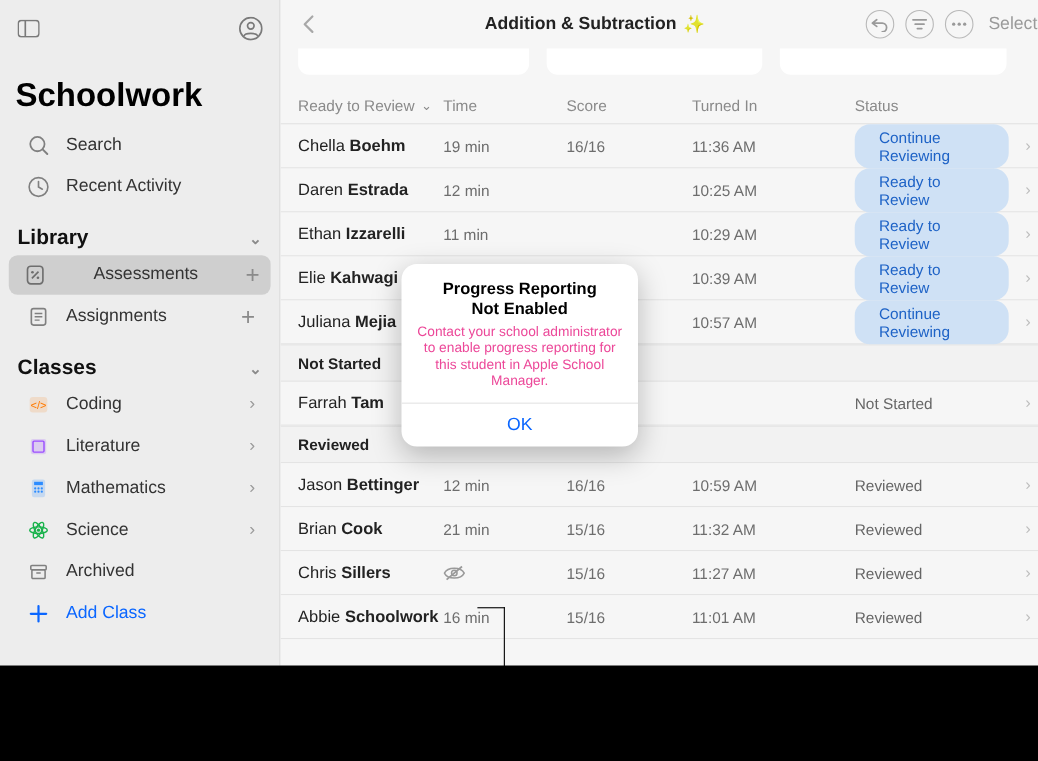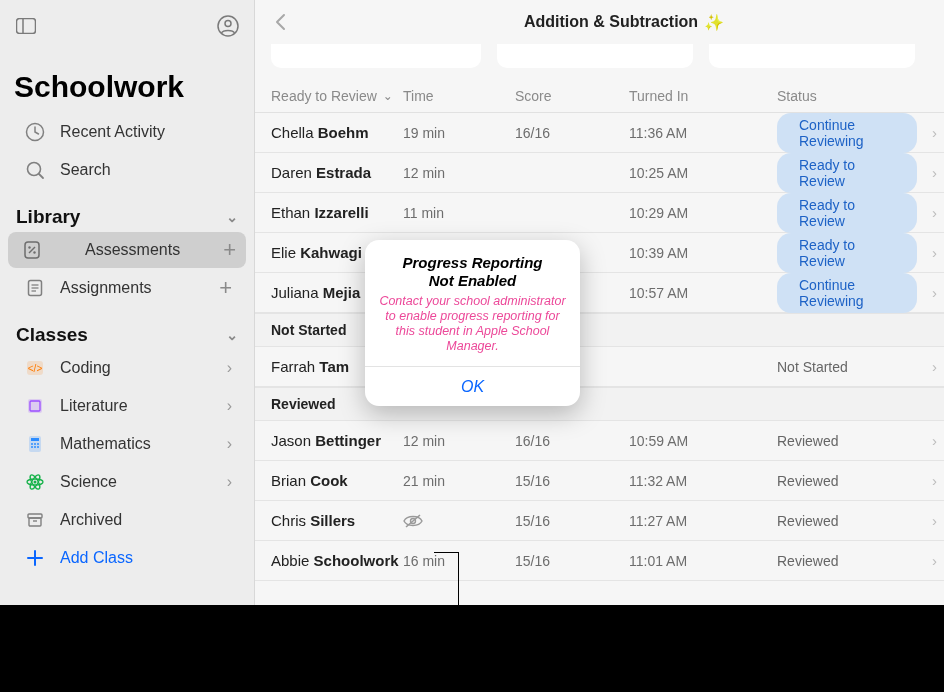--- a/index.html
+++ b/index.html
@@ -60,21 +60,21 @@
   .row .col-time, .row .col-score, .row .col-turn { color:#6d6d6d; font-size:14px; }
   .row .col-status { font-size:14px; color:#666; }
   .row .pill { background:#cfe1f5; color:#1d62c6; padding:4px 22px; border-radius:14px; font-size:14px; display:inline-block; }
 
   .section-head { height:34px; display:flex; align-items:center; padding:0 16px; font-size:14px; font-weight:700; color:#222; background:#f2f2f2; border-top:1px solid #e4e4e4; border-bottom:1px solid #e4e4e4; }
 
   .eye-off { color:#9a9a9a; }
 
   
   .alert-back { position:absolute; inset:0; pointer-events:none; }
-  .alert { position:absolute; left:365px; top:240px; width:215px; background:#fff; border-radius:14px; box-shadow:0 8px 26px rgba(0,0,0,0.25); overflow:hidden; font-size:12.5px; text-align:center;font-style:italic; }
+  .alert { position:absolute; left:365px; top:240px; width:215px; background:#fff; border-radius:14px; box-shadow:0 8px 26px rgba(0,0,0,0.25); overflow:hidden; font-size:12.5px; text-align:center; }
   .alert .al-body { padding:14px 14px 12px 14px; }
   .alert .al-title { font-weight:700; font-size:15px; line-height:18px; margin-bottom:4px; }
   .alert .al-msg { color:#ec4899; line-height:15px; }
   .alert .al-btn { border-top:1px solid #e3e3e3; height:40px; display:flex; align-items:center; justify-content:center; color:#0a66ff; font-size:16px; }
 
   
   .blackband { position:absolute; left:0; top:605px; width:944px; height:87px; background:#000; }
 
   
   .callout { position:absolute; left:458px; top:552px; width:1px; height:130px; background:#000; }
@@ -101,34 +101,34 @@
             <circle cx="11" cy="8.5" r="3" fill="none" stroke="currentColor" stroke-width="1.5"></circle>
             <path d="M4.5 18 C6 14.5 16 14.5 17.5 18" fill="none" stroke="currentColor" stroke-width="1.5"></path>
           </svg>
       </div>
     </div>
     <div class="app-title">Schoolwork</div>
 
     <div class="sb-item">
       <span class="sb-ico">
         <svg width="20" height="20" viewBox="0 0 20 20">
+            <circle cx="9" cy="9" r="6.5" fill="none" stroke="currentColor" stroke-width="1.6"></circle>
+            <line x1="14" y1="14" x2="18" y2="18" stroke="currentColor" stroke-width="1.8" stroke-linecap="round"></line>
+          </svg>
+      </span>
+      <span>Search</span>
+    </div>
+    <div class="sb-item">
+      <span class="sb-ico">
+        <svg width="20" height="20" viewBox="0 0 20 20">
             <circle cx="10" cy="10" r="8.5" fill="none" stroke="currentColor" stroke-width="1.5"></circle>
             <polyline points="10,5 10,10 13.5,12" fill="none" stroke="currentColor" stroke-width="1.5" stroke-linecap="round"></polyline>
           </svg>
       </span>
       <span>Recent Activity</span>
-    </div>
-    <div class="sb-item">
-      <span class="sb-ico">
-        <svg width="20" height="20" viewBox="0 0 20 20">
-            <circle cx="9" cy="9" r="6.5" fill="none" stroke="currentColor" stroke-width="1.6"></circle>
-            <line x1="14" y1="14" x2="18" y2="18" stroke="currentColor" stroke-width="1.8" stroke-linecap="round"></line>
-          </svg>
-      </span>
-      <span>Search</span>
     </div>
 
     <div class="sb-section">
       <span>Library</span>
       <span class="caret">⌄</span>
     </div>
     <div class="sb-item selected plus">
       <span class="sb-ico">
         <svg width="20" height="20" viewBox="0 0 20 20">
             <rect x="3" y="2" width="14" height="16" rx="3" fill="none" stroke="currentColor" stroke-width="1.5"></rect>
@@ -229,20 +229,42 @@
   <div class="main">
     <div class="titlebar">
       <div class="tb-back">
         <svg width="14" height="20" viewBox="0 0 14 20">
             <polyline points="11,3 4,10 11,17" fill="none" stroke="currentColor" stroke-width="2" stroke-linecap="round" stroke-linejoin="round"></polyline>
           </svg>
       </div>
       <div class="tb-title">
         <span>Addition &amp; Subtraction</span>
         <span class="sparkle">✨</span>
+      </div>
+      <div class="tb-actions">
+        <div class="tb-icn">
+          <svg width="16" height="14" viewBox="0 0 16 14">
+              <path d="M5 3 L1 6 L5 9 M1.5 6 H10 a4 4 0 0 1 0 8" fill="none" stroke="currentColor" stroke-width="1.6" stroke-linecap="round" stroke-linejoin="round"></path>
+            </svg>
+        </div>
+        <div class="tb-icn">
+          <svg width="14" height="12" viewBox="0 0 14 12">
+              <line x1="1" y1="2" x2="13" y2="2" stroke="currentColor" stroke-width="1.6" stroke-linecap="round"></line>
+              <line x1="3" y1="6" x2="11" y2="6" stroke="currentColor" stroke-width="1.6" stroke-linecap="round"></line>
+              <line x1="5" y1="10" x2="9" y2="10" stroke="currentColor" stroke-width="1.6" stroke-linecap="round"></line>
+            </svg>
+        </div>
+        <div class="tb-icn">
+          <svg width="14" height="4" viewBox="0 0 14 4">
+              <circle cx="2" cy="2" r="1.5" fill="currentColor"></circle>
+              <circle cx="7" cy="2" r="1.5" fill="currentColor"></circle>
+              <circle cx="12" cy="2" r="1.5" fill="currentColor"></circle>
+            </svg>
+        </div>
+        <div class="tb-select">Select</div>
       </div>
     </div>
 
     <div class="cards">
       <div class="card w1">
         
         
       </div>
       <div class="card w2">
         

